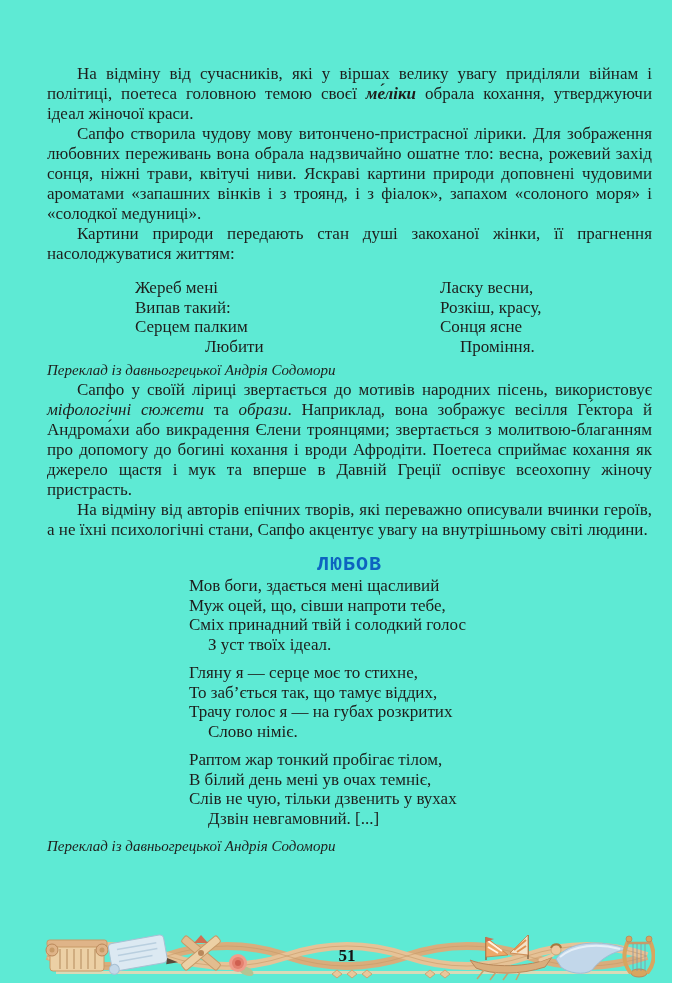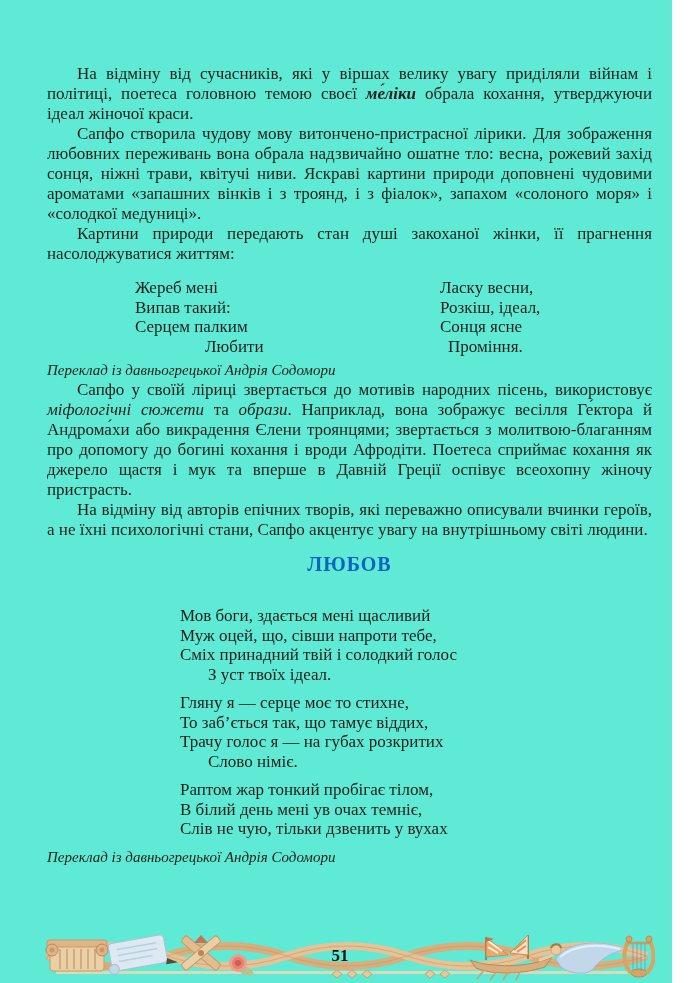--- a/index.html
+++ b/index.html
@@ -24,50 +24,50 @@
   .it{font-style:italic;}
   
   .epigram{
     position:relative;height:80px;margin-top:14px;
   }
   .vcol{position:absolute;top:0;font-size:17px;line-height:19.5px;}
   .vcol-left{left:88px;}
   .vcol-right{left:393px;}
   .vline{white-space:nowrap;}
   .ind-l{margin-left:70px;}
-  .ind-r{margin-left:8px;}
+  .ind-r{margin-left:20px;}
   
   .credit{
     margin:3px 25px 0 0;
     font-size:15px;line-height:19px;
     font-style:italic;
     text-align:left;
     text-indent:0;
   }
   .after-credit{margin-top:7px;}
   
   .poem-title{
-    margin:13px 0 30px 0;
-    font-family:Liberation Serif, serif;
+    margin:13px 0 0 0;
+    font-family:Liberation Mono, monospace;
     font-weight:bold;font-size:20px;letter-spacing:1px;
     color:#0d63c0;
     text-align:center;text-indent:0;
   }
   .stanza{
     margin:0 0 9px 133px;
     font-size:17px;line-height:19.5px;
   }
-  .pline{white-space:nowrap;}
+  .pline{white-space:nowrap;margin-left:9px;}
   .pind{margin-left:28px;}
   
   .footer{
     position:absolute;left:40px;top:929px;width:615px;height:52px;
   }
   .page-number{
-    position:absolute;left:270px;top:17px;width:60px;
+    position:absolute;left:277px;top:17px;width:60px;
     text-align:center;
     font-size:17px;font-weight:bold;
     color:#141414;
   }
 </style>
 </head>
 <body>
 
 <div class="page">
   <div class="content">
@@ -80,21 +80,21 @@
 
     <div class="epigram">
       <div class="vcol vcol-left">
         <div class="vline">Жереб мені</div>
         <div class="vline">Випав такий:</div>
         <div class="vline">Серцем палким</div>
         <div class="vline ind-l">Любити</div>
       </div>
       <div class="vcol vcol-right">
         <div class="vline">Ласку весни,</div>
-        <div class="vline">Розкіш, ідеал,</div>
+        <div class="vline">Розкіш, красу,</div>
         <div class="vline">Сонця ясне</div>
         <div class="vline ind-r">Проміння.</div>
       </div>
     </div>
 
     <div class="credit">Переклад із давньогрецької Андрія Содомори</div>
 
     <p class="body after-credit"><span>Сапфо у своїй ліриці звертається до мотивів народних пісень, використовує </span><span class="it">міфологічні сюжети</span><span> та </span><span class="it">образи</span><span>. Наприклад, вона зображує весілля Ге́ктора й Андрома́хи або викрадення Єлени троянцями; звертається з молитвою-благанням про допомогу до богині кохання і вроди Афродіти. Поетеса сприймає кохання як джерело щастя і мук та вперше в Давній Греції оспівує всеохопну жіночу пристрасть.</span></p>
 
     <p class="body">На відміну від авторів епічних творів, які переважно описували вчинки героїв, а не їхні психологічні стани, Сапфо акцентує увагу на внутрішньому світі людини.</p>
@@ -113,20 +113,21 @@
       <div class="pline">Гляну я — серце моє то стихне,</div>
       <div class="pline">То заб’ється так, що тамує віддих,</div>
       <div class="pline">Трачу голос я — на губах розкритих</div>
       <div class="pline pind">Слово німіє.</div>
     </div>
 
     <div class="stanza">
       <div class="pline">Раптом жар тонкий пробігає тілом,</div>
       <div class="pline">В білий день мені ув очах темніє,</div>
       <div class="pline">Слів не чую, тільки дзвенить у вухах</div>
+      <div class="pline pind">Дзвін невгамовний. [...]</div>
     </div>
 
     <div class="credit">Переклад із давньогрецької Андрія Содомори</div>
 
   </div>
 
   <div class="footer">
     <svg width="615" height="52" viewBox="0 0 615 52">
 
       <rect x="16" y="42" width="584" height="3" fill="#eed7b2" opacity="0.85"></rect>

